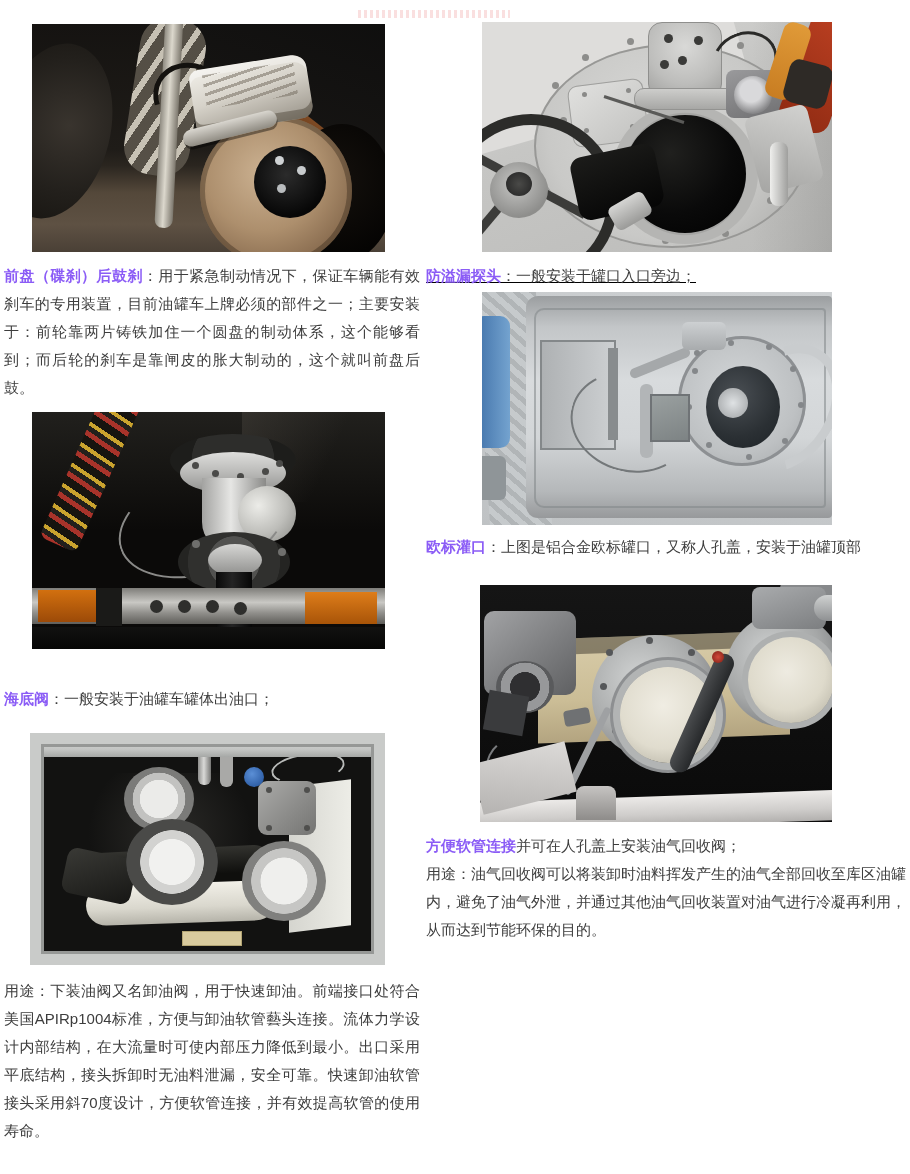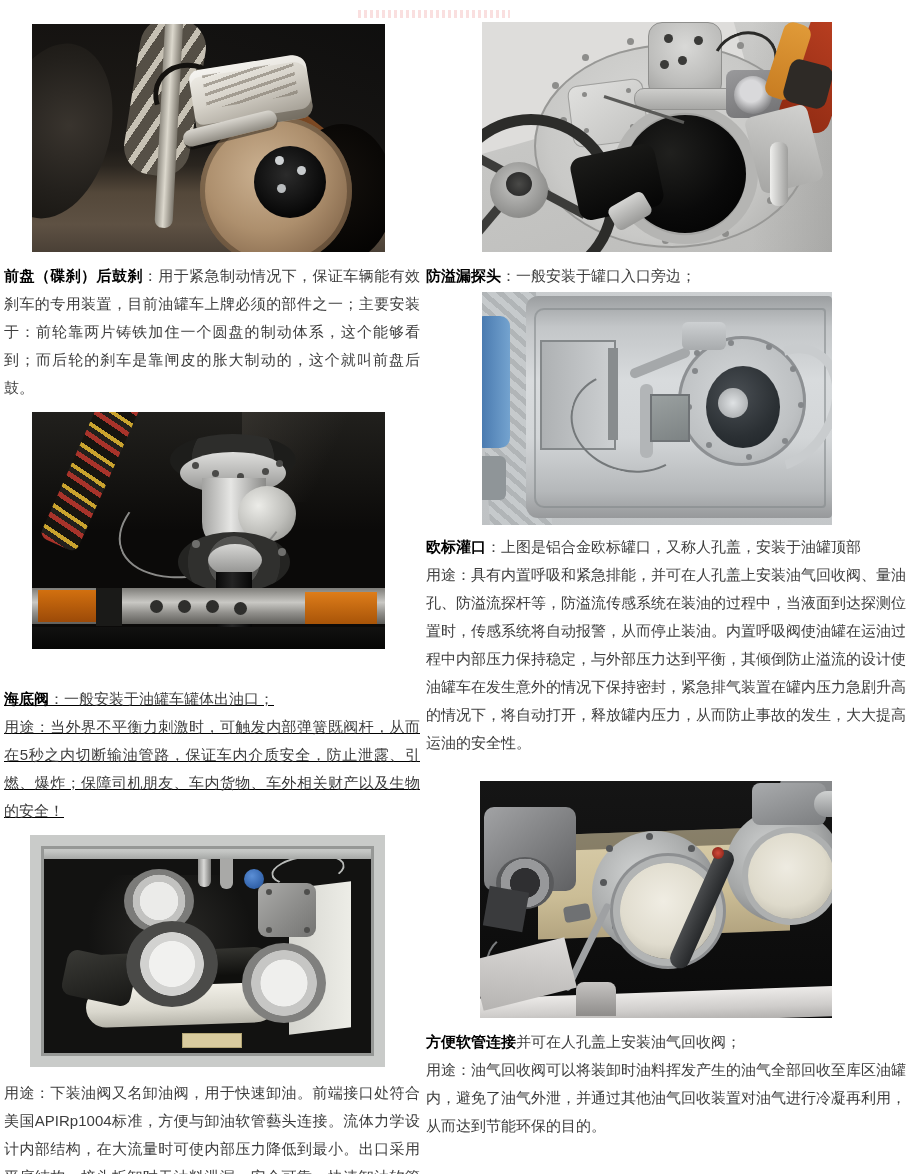--- a/index.html
+++ b/index.html
@@ -6,33 +6,33 @@
   body{width:910px;height:1174px;overflow:hidden;position:relative;
        font-family:"Liberation Sans","DejaVu Sans",sans-serif;}
   .cols{display:flex;align-items:flex-start;}
   .col{display:flex;flex-direction:column;}
   .col-left{width:422px;}
   .col-right{width:488px;}
   .desc{width:100%;box-sizing:border-box;}
   .col-left .desc{padding:0 2px 0 4px;}
   .col-right .desc{padding:0 4px 0 4px;}
   .para{margin:0;font-size:15px;line-height:28px;color:#3d3d3d;text-align:justify;}
-  .ttl{color:#000000;font-weight:bold;}
+  .ttl{color:#8b5cf6;font-weight:bold;}
   .photo{position:relative;overflow:hidden;}
   .ph{position:absolute;}
   .wm{position:absolute;left:358px;top:10px;width:152px;height:8px;opacity:.55;
       background:repeating-linear-gradient(90deg,rgba(238,150,150,.55) 0 3px,rgba(255,255,255,0) 3px 6px);}
   
   .m-p1{margin:24px 0 10px 32px;}
   .m-t1{margin-bottom:10px;}
   .m-p3{margin:0 0 0 32px;}
-  .m-t3{margin-top:36px;margin-bottom:6px;text-decoration:underline;}
+  .m-t3{margin-top:36px;margin-bottom:16px;}
   .m-p5{margin:4px 0 12px 30px;}
   .m-p2{margin:22px 0 10px 60px;}
-  .m-t2{margin-bottom:0;}
+  .m-t2{margin-bottom:0;text-decoration:underline;}
   .m-p4{margin:2px 0 8px 60px;}
   .m-t4{margin-bottom:16px;}
   .m-p6{margin:8px 0 10px 58px;}
 
   
   .ph-brake{width:353px;height:228px;background:linear-gradient(180deg,#151311 0%,#1f1c18 55%,#2a251f 62%,#54483a 74%,#5e5143 88%,#4a4036 100%);}
   .b-tire{left:-34px;top:18px;width:112px;height:178px;border-radius:50%;background:radial-gradient(circle at 62% 45%,#39342e 0%,#23201c 55%,#15130f 100%);transform:rotate(14deg);}
   .b-arch{right:-30px;top:-60px;width:240px;height:190px;border-radius:0 0 0 140px;background:linear-gradient(200deg,#0c0c0c,#191715);}
   .b-wood{right:-26px;top:118px;width:150px;height:30px;background:linear-gradient(180deg,#7e4a24,#5f3415);transform:rotate(38deg);}
   .b-shield{left:258px;top:100px;width:104px;height:138px;border-radius:50%;background:radial-gradient(circle at 40% 40%,#15110d,#050403 75%);}
@@ -208,21 +208,20 @@
       <div class="ph s-bm"></div>
       <div class="ph s-bh"></div>
       <div class="ph s-ol"></div>
       <div class="ph s-or"></div>
       <div class="ph s-cl"></div>
       <div class="ph s-bt"></div>
     </div>
 
     <div class="desc m-t3">
       <p class="para"><span class="ttl">海底阀</span><span>：</span><span>一般安装于油罐车罐体出油口；</span></p>
-      <p class="para">用途：当外界不平衡力刺激时，可触发内部弹簧既阀杆，从而在5秒之内切断输油管路，保证车内介质安全，防止泄露、引燃、爆炸；保障司机朋友、车内货物、车外相关财产以及生物的安全！</p>
     </div>
 
     <div class="photo ph-cab m-p5">
       <div class="ph c-glow"></div>
       <div class="ph c-rp"></div>
       <div class="ph c-dp"></div>
       <div class="ph c-wp"></div>
       <div class="ph c-el"></div>
       <div class="ph c-v1"></div>
       <div class="ph c-v2"></div>
@@ -294,21 +293,20 @@
       <div class="ph t-p1"></div>
       <div class="ph t-p2"></div>
       <div class="ph t-p3"></div>
       <div class="ph t-p4"></div>
       <div class="ph t-p5"></div>
       <div class="ph t-cable"></div>
     </div>
 
     <div class="desc m-t4">
       <p class="para"><span class="ttl">欧标灌口</span><span>：</span><span>上图是铝合金欧标罐口，又称人孔盖，安装于油罐顶部</span></p>
-      <p class="para">用途：具有内置呼吸和紧急排能，并可在人孔盖上安装油气回收阀、量油孔、防溢流探杆等，防溢流传感系统在装油的过程中，当液面到达探测位置时，传感系统将自动报警，从而停止装油。内置呼吸阀使油罐在运油过程中内部压力保持稳定，与外部压力达到平衡，其倾倒防止溢流的设计使油罐车在发生意外的情况下保持密封，紧急排气装置在罐内压力急剧升高的情况下，将自动打开，释放罐内压力，从而防止事故的发生，大大提高运油的安全性。</p>
     </div>
 
     <div class="photo ph-cp m-p6">
       <div class="ph k-tr"></div>
       <div class="ph k-pan"></div>
       <div class="ph k-ps"></div>
       <div class="ph k-lv"></div>
       <div class="ph k-lp"></div>
       <div class="ph k-lb"></div>
       <div class="ph k-cb"></div>

